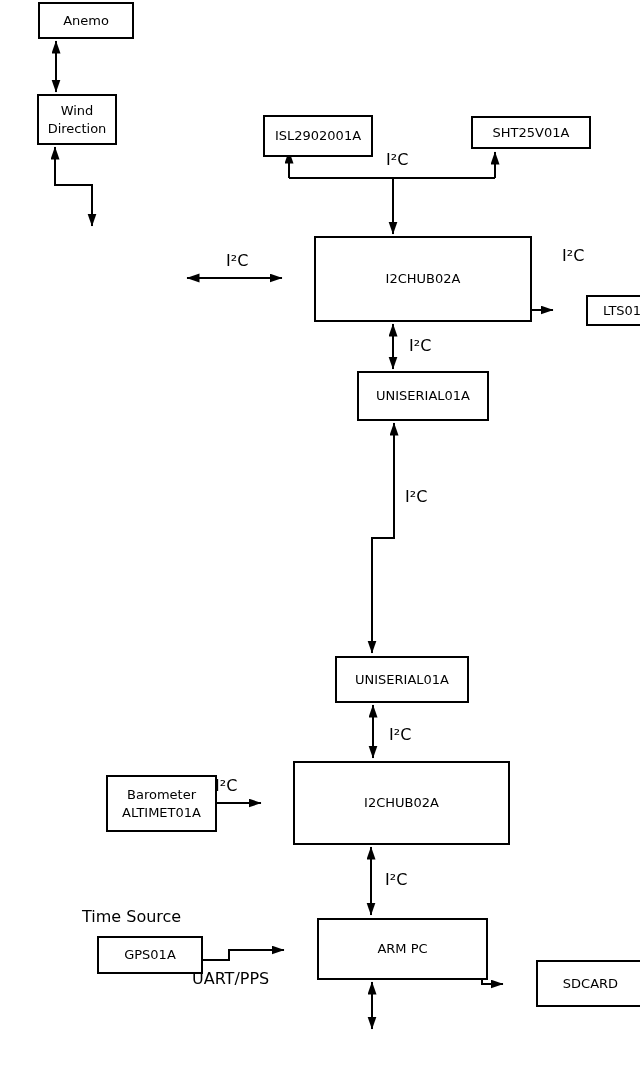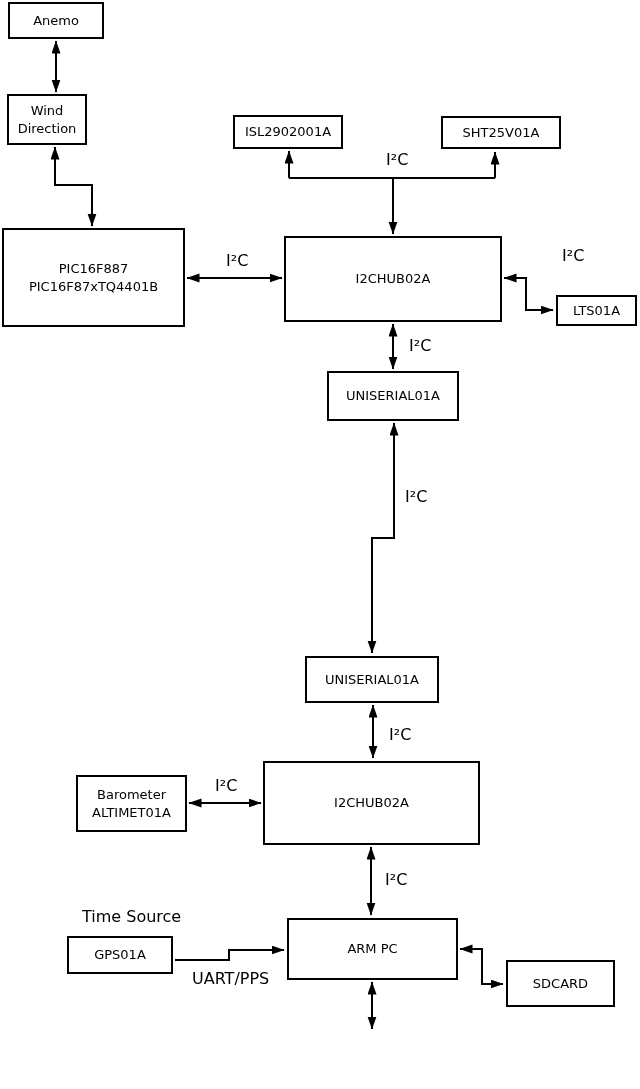--- a/index.html
+++ b/index.html
@@ -5,21 +5,21 @@
   html,body{margin:0;padding:0;background:#ffffff;}
   .diagram{
     position:relative;width:640px;height:1089px;background:#ffffff;
     font-family:"DejaVu Sans", sans-serif;color:#000;
   }
   .connectors{position:absolute;left:0;top:0;width:640px;height:1089px;}
   .edge{fill:none;stroke:#000;stroke-width:2;}
   .node{
     position:absolute;box-sizing:border-box;border:2px solid #000;background:#fff;
     display:flex;align-items:center;justify-content:center;text-align:center;
-    font-size:13px;line-height:1.35;
+    font-size:13px;line-height:1.35;margin-left:30px;
   }
   .node .lbl{white-space:pre-line;}
   .edge-label{position:absolute;font-size:16px;white-space:nowrap;}
 </style>
 </head>
 <body>
 
 <div class="diagram">
 
   <svg class="connectors" viewBox="0 0 640 1089">
@@ -46,25 +46,21 @@
     <path class="edge" d="M372,982 V1029" marker-start="url(#ah)" marker-end="url(#ah)"></path>
   </svg>
 
   <div class="node" style="left:8px;top:2px;width:96px;height:37px">
     <span class="lbl">Anemo</span>
   </div>
   <div class="node" style="left:7px;top:94px;width:80px;height:51px">
     <span class="lbl">Wind
 Direction</span>
   </div>
-  <div class="node" style="left:2px;top:228px;width:183px;height:99px">
-    <span class="lbl">PIC16F887
-PIC16F87xTQ4401B</span>
-  </div>
-  <div class="node" style="left:233px;top:115px;width:110px;height:34px">
+  <div class="node" style="left:233px;top:115px;width:110px;height:42px">
     <span class="lbl">ISL2902001A</span>
   </div>
   <div class="node" style="left:441px;top:116px;width:120px;height:33px">
     <span class="lbl">SHT25V01A</span>
   </div>
   <div class="node" style="left:284px;top:236px;width:218px;height:86px">
     <span class="lbl">I2CHUB02A</span>
   </div>
   <div class="node" style="left:556px;top:295px;width:81px;height:31px">
     <span class="lbl">LTS01A</span>

